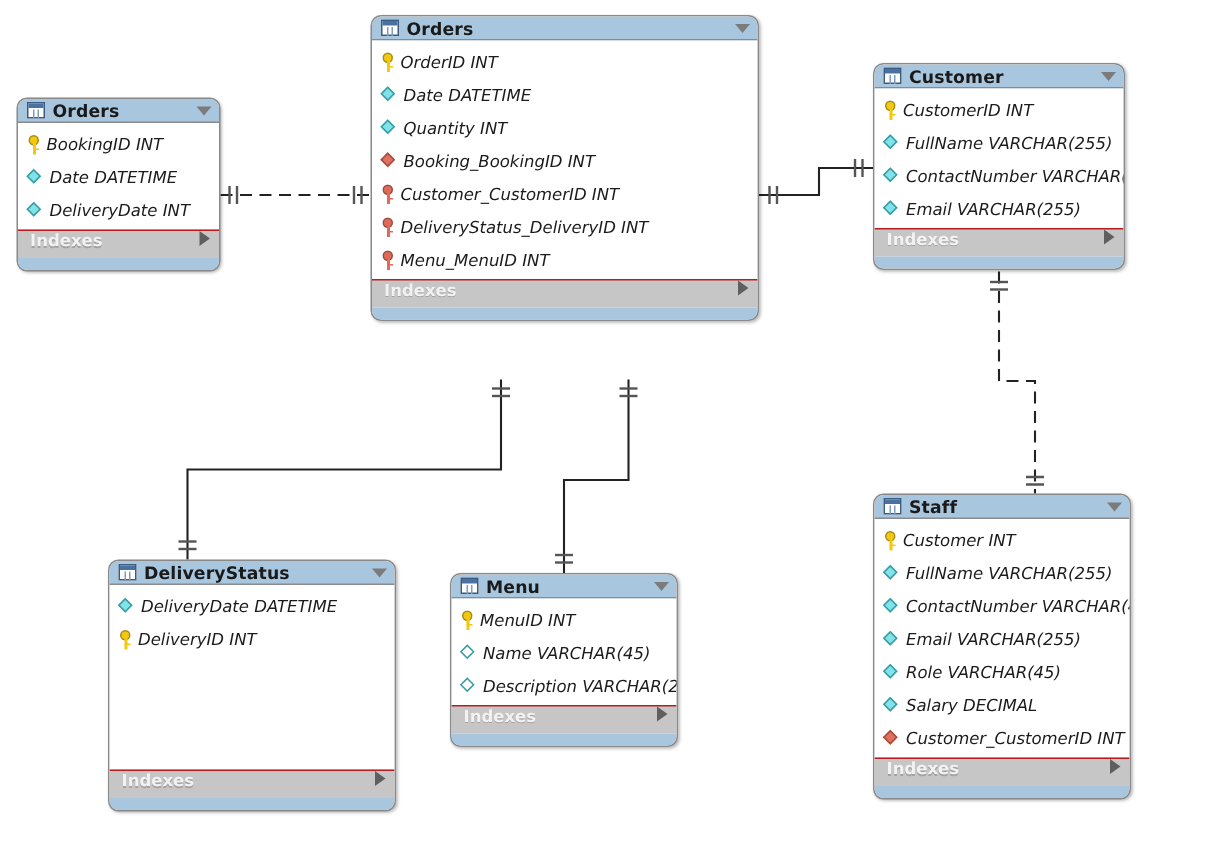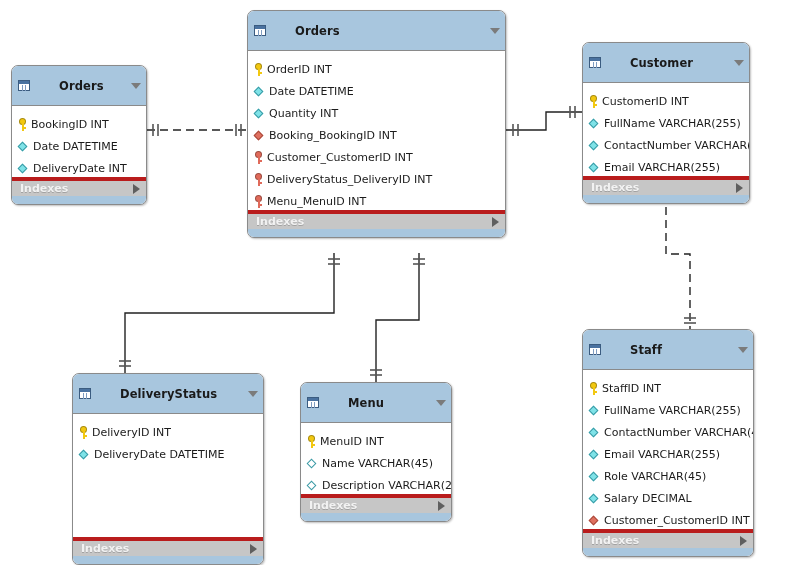--- a/index.html
+++ b/index.html
@@ -28,28 +28,27 @@
   .table-box {
     position: absolute;
     box-sizing: border-box;
     border: 1px solid #8a8a8a;
     border-radius: 7px;
     background: #ffffff;
     box-shadow: 1px 1px 2px rgba(0,0,0,0.25);
     overflow: hidden;
   }
   .tb-header {
-    height: 40px;
+    height: 16px;
     background: #a8c6de;
     border-bottom: 1px solid #8a8a8a;
     display: flex;
     align-items: center;
     padding: 0 5px 0 6px;
     box-sizing: border-box;
-    gap: 24px;
   }
   .tb-title {
     font-size: 11.5px;
     font-weight: bold;
     color: #1a1a1a;
     margin-left: 5px;
     letter-spacing: 0.1px;
     white-space: nowrap;
   }
   .tb-caret {
@@ -83,24 +82,25 @@
     background: #7f9cc0;
     box-shadow: 3px 0 0 #7f9cc0;
   }
   
   .tb-cols {
     background: #ffffff;
     padding: 3px 0 2px 0;
   }
   .col-row {
     display: flex;
-    align-items: flex-end;
+    align-items: center;
     height: 22px;
     padding-left: 6px;
     box-sizing: border-box;
+    font-style: italic;
   }
   .col-label {
     font-size: 11px;
     color: #1b1b1b;
     margin-left: 4px;
     white-space: nowrap;
   }
   
   .ico {
     flex: 0 0 auto;
@@ -143,23 +143,23 @@
     width: 7px; height: 7px;
     background: var(--dc);
     border: 1px solid var(--db);
     transform: rotate(45deg);
     box-sizing: border-box;
   }
   
   .tb-indexes {
     height: 19px;
     background: #c6c6c6;
-    border-top: 4px solid #b91c1c;
+    border-top: 1px solid #b91c1c;
     display: flex;
-    align-items: center;
+    align-items: flex-start;
     padding: 0 6px 0 8px;
     box-sizing: border-box;
   }
   .tb-indexes .lbl {
     font-size: 11px;
     font-weight: bold;
     color: #f2f2f2;
     text-shadow: 0 1px 0 rgba(0,0,0,0.18);
   }
   .tb-indexes .arw {
@@ -362,33 +362,33 @@
         <div class="tb-foot"></div>
       </div>
       <div class="table-box" style="left: 28px; top: 373px; width: 192px; margin-left: 44px;">
         <div class="tb-header">
           <span class="ico-table"></span>
           <span class="tb-title">DeliveryStatus</span>
           <span class="tb-caret"></span>
         </div>
         <div class="tb-cols" style="min-height: 118px;">
           <div class="col-row">
+            <span class="ico ico-diamond" style="--dc: #7fe3e8; --db: #3a9aa5;">
+              <i></i>
+            </span>
+            <span class="col-label">DeliveryDate DATETIME</span>
+          </div>
+          <div class="col-row">
             <span class="ico ico-key" style="--kc: #f2c811;">
               <span class="kh"></span>
               <span class="ks"></span>
               <span class="kt"></span>
             </span>
             <span class="col-label">DeliveryID INT</span>
           </div>
-          <div class="col-row">
-            <span class="ico ico-diamond" style="--dc: #7fe3e8; --db: #3a9aa5;">
-              <i></i>
-            </span>
-            <span class="col-label">DeliveryDate DATETIME</span>
-          </div>
         </div>
         <div class="tb-indexes">
           <span class="lbl">Indexes</span>
           <span class="arw"></span>
         </div>
         <div class="tb-foot"></div>
       </div>
       <div class="table-box" style="left: 300px; top: 382px; width: 152px;">
         <div class="tb-header">
           <span class="ico-table"></span>
@@ -429,21 +429,21 @@
           <span class="tb-title">Staff</span>
           <span class="tb-caret"></span>
         </div>
         <div class="tb-cols">
           <div class="col-row">
             <span class="ico ico-key" style="--kc: #f2c811;">
               <span class="kh"></span>
               <span class="ks"></span>
               <span class="kt"></span>
             </span>
-            <span class="col-label">StaffID INT</span>
+            <span class="col-label">Customer INT</span>
           </div>
           <div class="col-row">
             <span class="ico ico-diamond" style="--dc: #7fe3e8; --db: #3a9aa5;">
               <i></i>
             </span>
             <span class="col-label">FullName VARCHAR(255)</span>
           </div>
           <div class="col-row">
             <span class="ico ico-diamond" style="--dc: #7fe3e8; --db: #3a9aa5;">
               <i></i>

